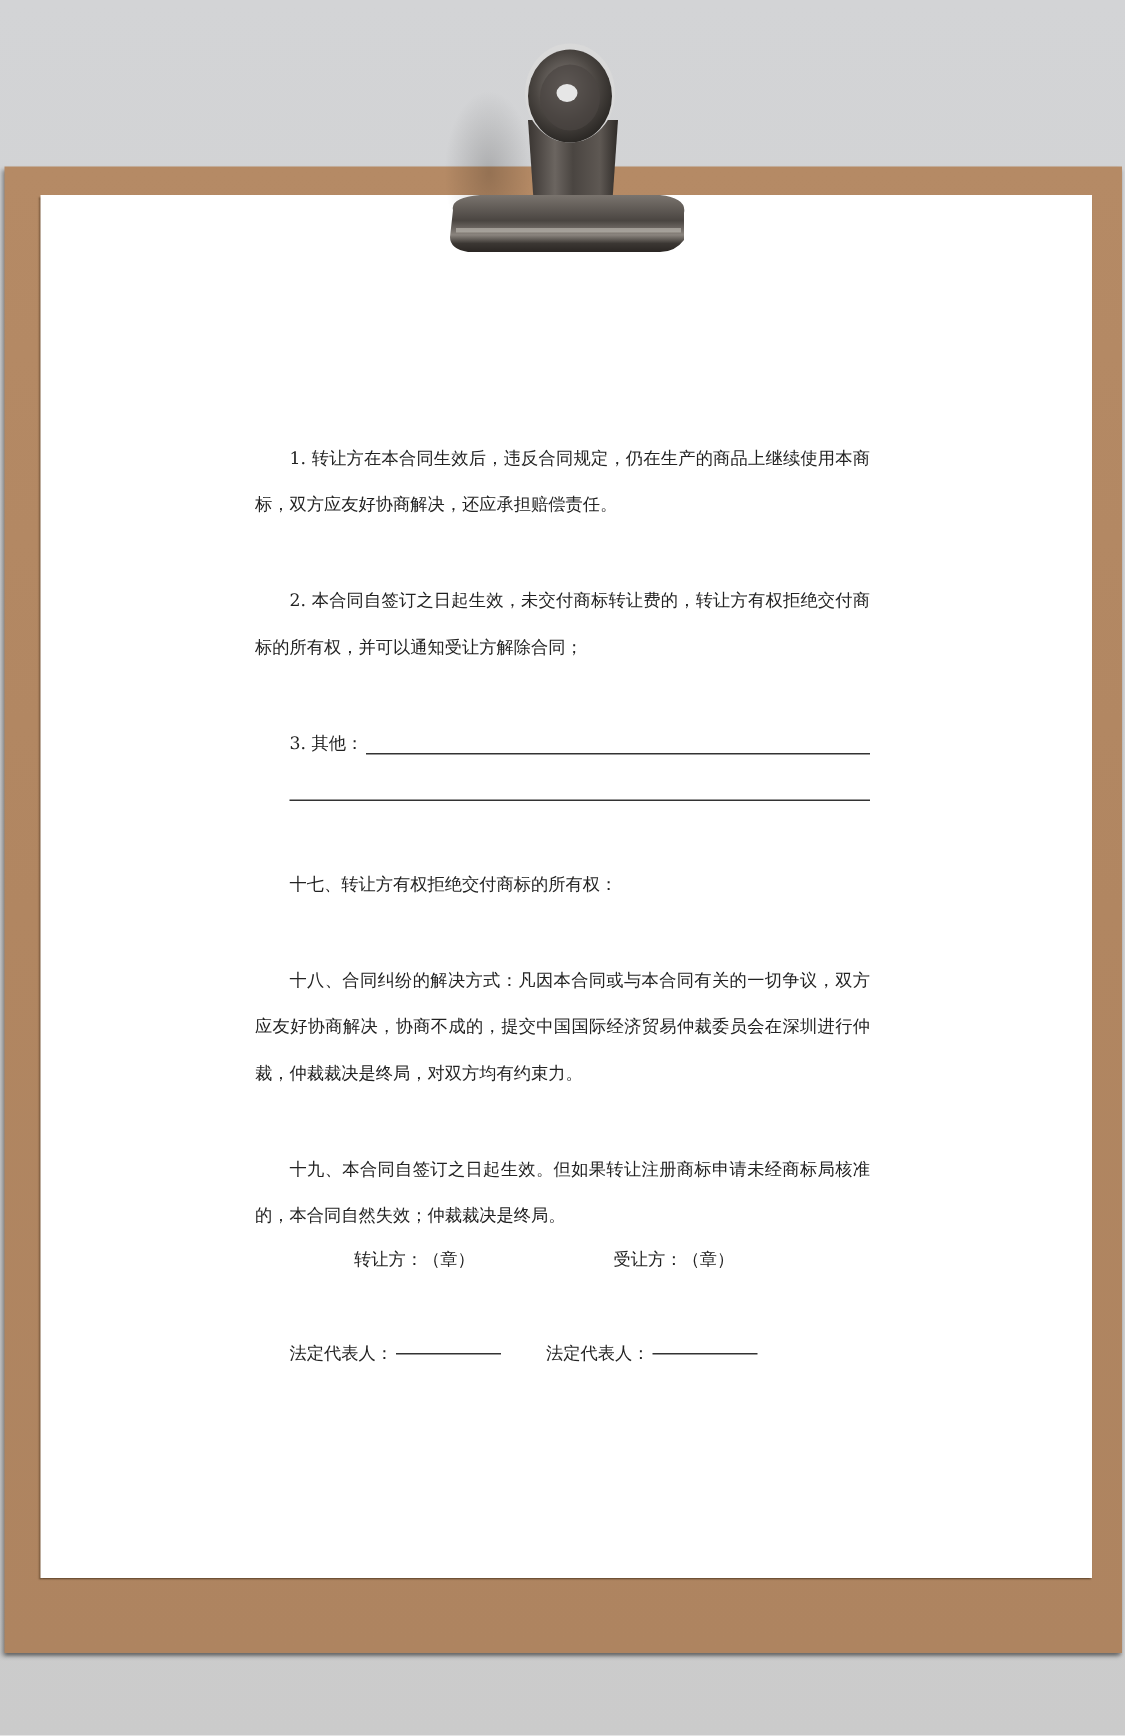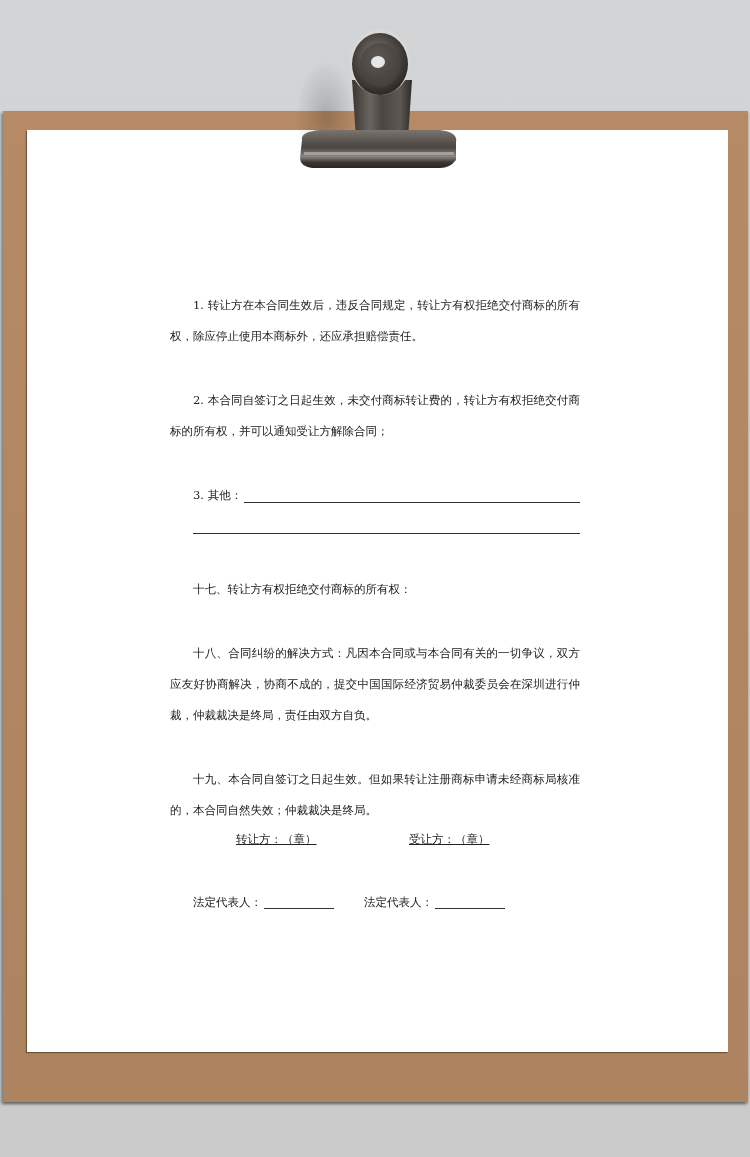--- a/index.html
+++ b/index.html
@@ -31,23 +31,23 @@
     .gap1 { height: 33px; }
     .gap2 { height: 40px; }
     .line3 { display: flex; align-items: flex-end; padding-left: 23px; }
     .blank-line {
       flex: 1; border-bottom: 1px solid #333; height: 15px; margin-left: 2px; margin-bottom: 8px;
     }
     .blank-full {
       margin-left: 23px; border-bottom: 1px solid #333; height: 22px;
     }
     .sign-row { display: flex; padding-left: 66px; margin-top: -2px; }
-    .sign-row span { display: inline-block; text-decoration: underline; }
+    .sign-row span { display: inline-block; }
     .sign-left { width: 173px; }
-    .rep-row { display: flex; padding-left: 23px; margin-top: 32px; align-items: flex-end; }
+    .rep-row { display: flex; padding-left: 23px; margin-top: 32px; align-items: flex-start; }
     .rep-blank { display: inline-block; width: 70px; border-bottom: 1px solid #333; height: 15px; margin-bottom: 9px; margin-left: 2px; }
     .rep-gap { width: 30px; }
   </style>
 </head>
 <body>
 
 <div class="board"></div>
 <div class="paper"></div>
 
 <div class="clip-shadow"></div>
@@ -81,38 +81,38 @@
   <ellipse cx="90" cy="45" rx="20" ry="22" fill="#4a4541" opacity="0.7"></ellipse>
   <ellipse cx="88" cy="42" rx="7" ry="6" fill="#e6e6e6"></ellipse>
 
   <path d="M12 120 Q10 112 30 110 L150 110 Q168 112 166 122 L166 140 Q160 148 150 148 L22 148 Q10 146 10 138 Z" fill="url(#base)"></path>
   <rect x="14" y="132" width="150" height="3" fill="#b8b3ad" opacity="0.7"></rect>
 </svg>
 
 <div class="doc">
   <p class="para">
     <span>1.</span>
-    <span>转让方在本合同生效后，违反合同规定，转让方有权拒绝交付商标的所有权，除应停止使用本商标外，还应承担赔偿责任。</span>
+    <span>转让方在本合同生效后，违反合同规定，仍在生产的商品上继续使用本商标，双方应友好协商解决，还应承担赔偿责任。</span>
   </p>
   <div class="gap1"></div>
   <p class="para">
     <span>2.</span>
     <span>本合同自签订之日起生效，未交付商标转让费的，转让方有权拒绝交付商标的所有权，并可以通知受让方解除合同；</span>
   </p>
   <div class="gap1"></div>
   <div class="line3">
     <span>3.</span>&nbsp;
     <span>其他：</span>
     <span class="blank-line"></span>
   </div>
   <div class="blank-full"></div>
   <div class="gap2"></div>
   <p class="para">十七、转让方有权拒绝交付商标的所有权：</p>
   <div class="gap1"></div>
-  <p class="para">十八、合同纠纷的解决方式：凡因本合同或与本合同有关的一切争议，双方应友好协商解决，协商不成的，提交中国国际经济贸易仲裁委员会在深圳进行仲裁，仲裁裁决是终局，责任由双方自负。</p>
+  <p class="para">十八、合同纠纷的解决方式：凡因本合同或与本合同有关的一切争议，双方应友好协商解决，协商不成的，提交中国国际经济贸易仲裁委员会在深圳进行仲裁，仲裁裁决是终局，对双方均有约束力。</p>
   <div class="gap1"></div>
   <p class="para">十九、本合同自签订之日起生效。但如果转让注册商标申请未经商标局核准的，本合同自然失效；仲裁裁决是终局。</p>
   <div class="sign-row">
     <span class="sign-left">转让方：（章）</span>
     <span>受让方：（章）</span>
   </div>
   <div class="rep-row">
     <span>法定代表人：</span>
     <span class="rep-blank"></span>
     <span class="rep-gap"></span>

